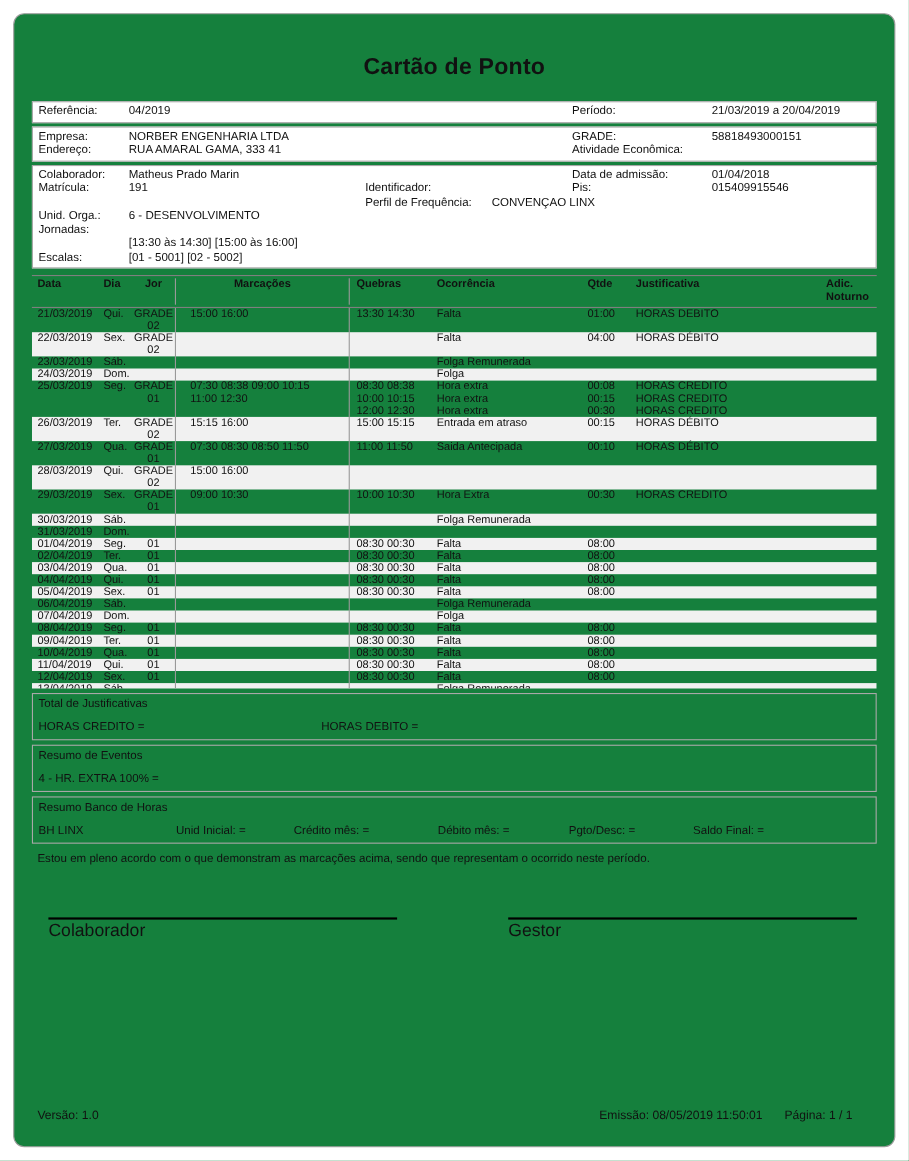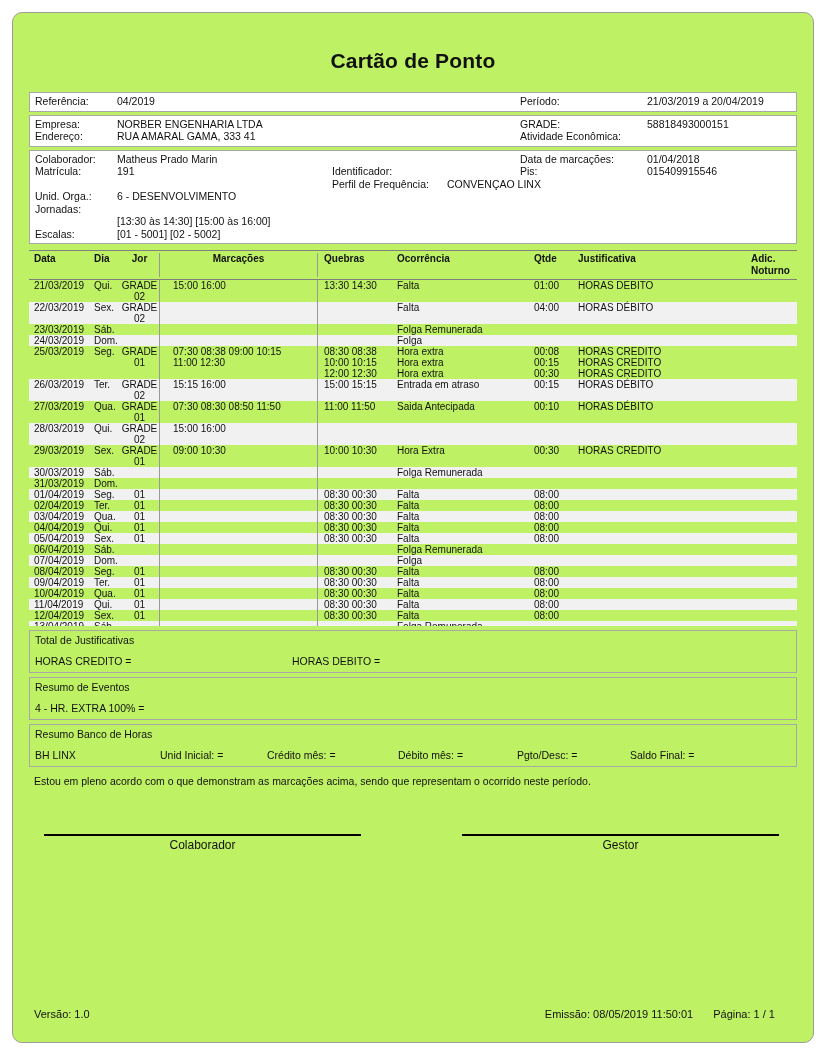--- a/index.html
+++ b/index.html
@@ -3,21 +3,21 @@
 <meta charset="utf-8">
 <style>
   * { margin:0; padding:0; box-sizing:border-box; }
   html,body { background:#fff; }
   body {
     width:826px; height:1055px; position:relative;
     font-family:"Liberation Sans", sans-serif; color:#111;
   }
   .page {
     position:absolute; inset:12px;
-    border:1px solid #9c9c9c; border-radius:10px; background:#bef264;
+    border:1px solid #9c9c9c; border-radius:10px; background:#15803d;
   }
   .content { padding:0 16px; }
   .doc-title {
     text-align:center; font-size:21px; font-weight:bold;
     padding-top:36px; margin-bottom:19px; letter-spacing:0.2px;
   }
   .infobox {
     border:1px solid #a8a8a8; background:#fff;
     font-size:10.5px; line-height:12.5px;
     padding:2px 0 3px; margin-bottom:3px; position:relative;
@@ -72,21 +72,21 @@
 
   .agreement { font-size:10.5px; margin-top:8px; padding-left:5px; }
 
   .signatures {
     display:flex; justify-content:space-between; margin-top:47px;
   }
   .sig { width:317px; }
   .sig-left  { margin-left:15px; }
   .sig-right { margin-right:18px; }
   .sigline { border-top:2px solid #000; height:0; }
-  .siglabel { text-align:center; font-size:12px; padding-top:2px; }
+  .siglabel { text-align:left; font-size:16px; padding-top:2px; }
 
   .footer {
     position:absolute; left:16px; right:16px; bottom:22px;
     display:flex; justify-content:space-between; font-size:11px;
   }
   .footer .versao { margin-left:5px; }
   .footer-right { display:flex; margin-right:22px; }
   .footer-right .emissao { margin-right:20px; }
 </style>
 </head>
@@ -118,21 +118,21 @@
         <span class="p-value">RUA AMARAL GAMA, 333 41</span>
         <span class="p-rlab">Atividade Econômica:</span>
         <span class="p-rval"></span>
       </div>
     </div>
 
     <div class="infobox">
       <div class="iline">
         <span class="p-label">Colaborador:</span>
         <span class="p-value">Matheus Prado Marin</span>
-        <span class="p-rlab">Data de marcações:</span>
+        <span class="p-rlab">Data de admissão:</span>
         <span class="p-rval">01/04/2018</span>
       </div>
       <div class="iline">
         <span class="p-label">Matrícula:</span>
         <span class="p-value">191</span>
         <span class="p-midlab">Identificador:</span>
         <span class="p-midval"></span>
         <span class="p-rlab">Pis:</span>
         <span class="p-rval">015409915546</span>
       </div>

